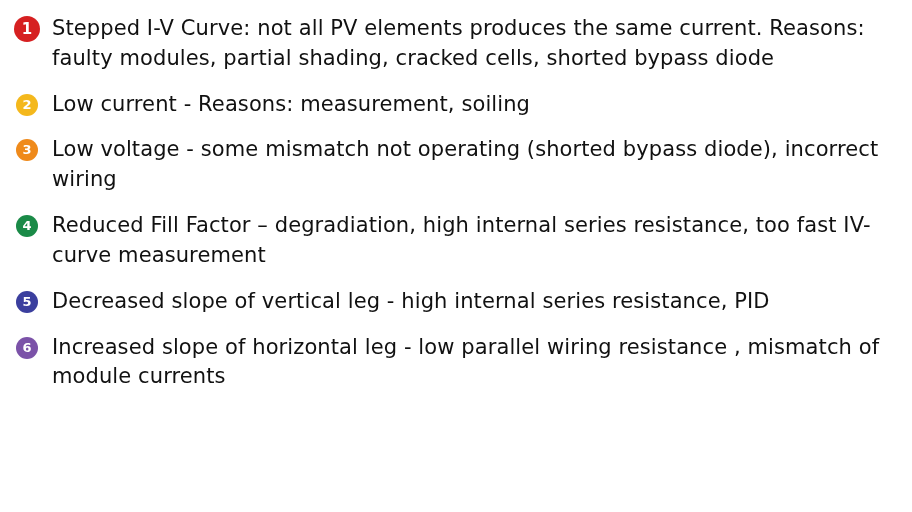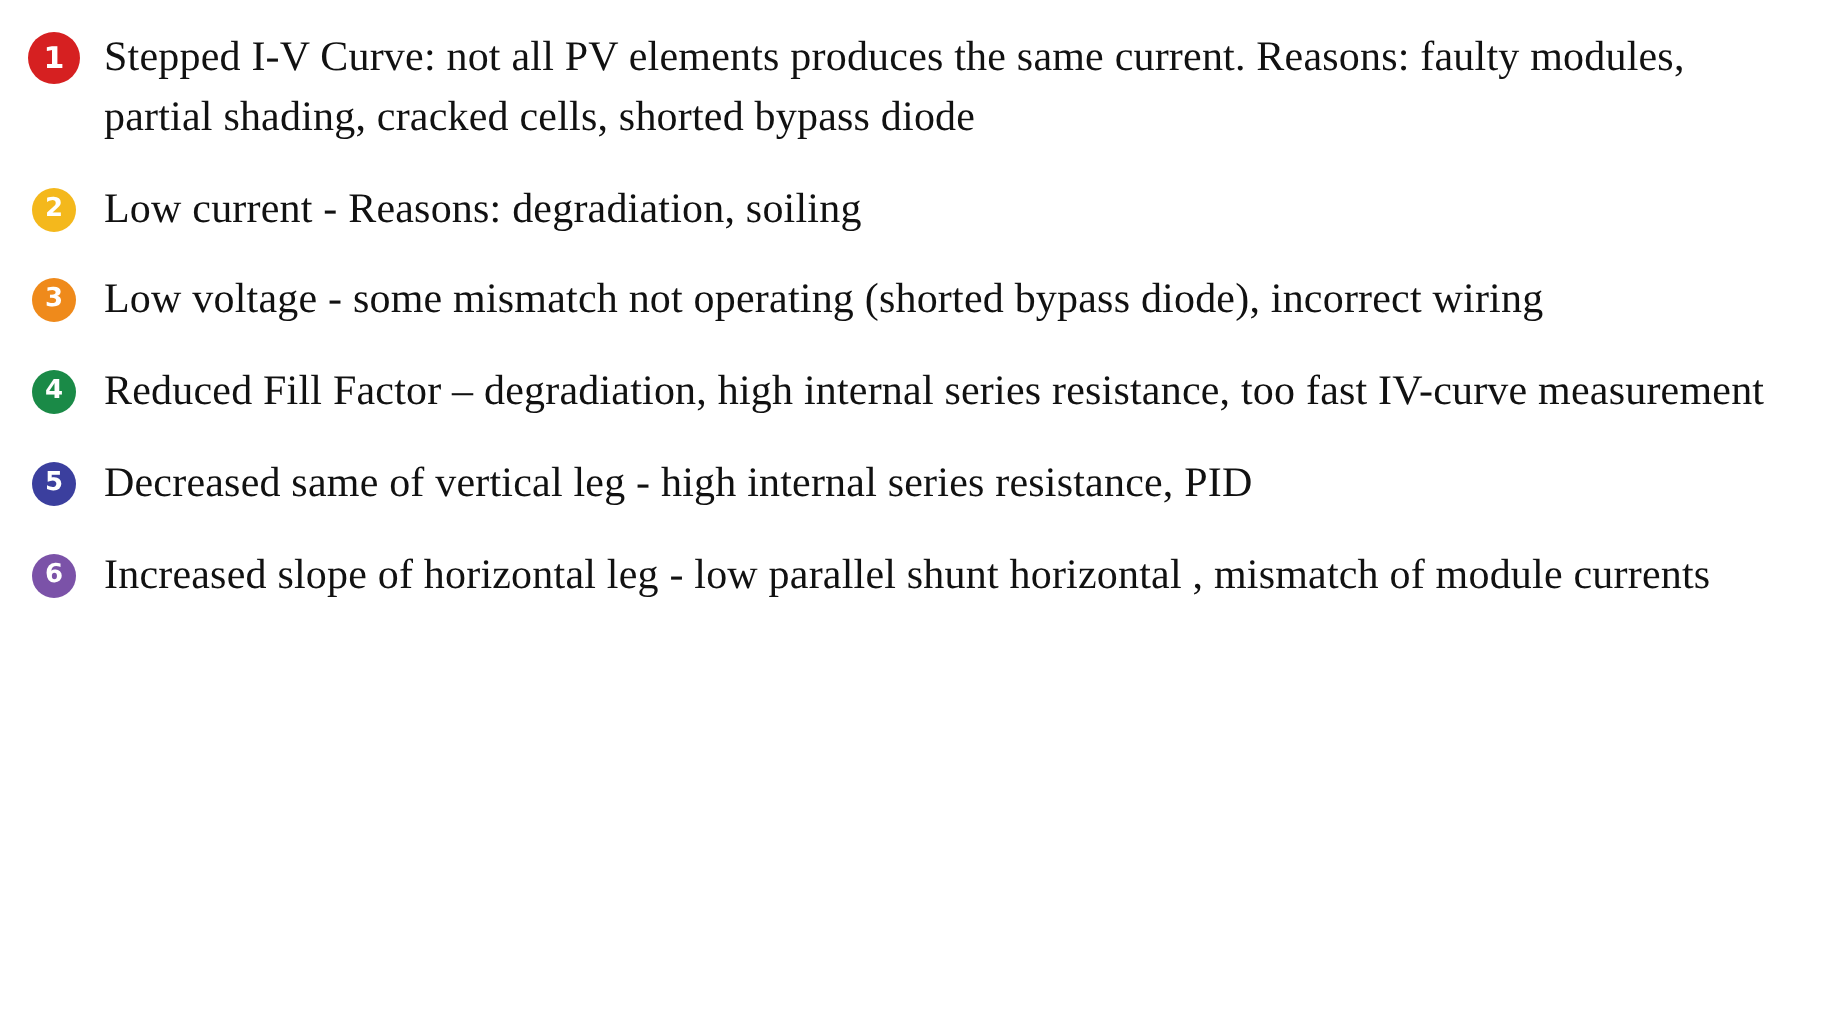--- a/index.html
+++ b/index.html
@@ -50,51 +50,50 @@
     margin-left: 2px;
     margin-right: 14px;
   }
   .text {
     flex: 1 1 auto;
     font-size: 21px;
     line-height: 1.42;
     letter-spacing: 0.1px;
     color: #111111;
     max-width: 845px;
-    font-family: Liberation Serif, serif;
   }
 </style>
 </head>
 <body>
 
 <div class="slide">
 
   <div class="item">
     <div class="bullet" style="background: rgb(214, 32, 33);">1</div>
     <div class="text">Stepped I-V Curve: not all PV elements produces the same current. Reasons: faulty modules, partial shading, cracked cells, shorted bypass diode</div>
   </div>
 
   <div class="item">
     <div class="bullet small" style="background: rgb(244, 184, 28);">2</div>
-    <div class="text">Low current - Reasons: degradiation, soiling</div>
+    <div class="text">Low current - Reasons: measurement, soiling</div>
   </div>
 
   <div class="item">
     <div class="bullet small" style="background: rgb(239, 138, 27);">3</div>
     <div class="text">Low voltage - some mismatch not operating (shorted bypass diode), incorrect wiring</div>
   </div>
 
   <div class="item">
     <div class="bullet small" style="background: rgb(26, 138, 71);">4</div>
     <div class="text">Reduced Fill Factor – degradiation, high internal series resistance, too fast IV-curve measurement</div>
   </div>
 
   <div class="item">
     <div class="bullet small" style="background: rgb(59, 63, 158);">5</div>
-    <div class="text">Decreased same of vertical leg - high internal series resistance, PID</div>
+    <div class="text">Decreased slope of vertical leg - high internal series resistance, PID</div>
   </div>
 
   <div class="item">
     <div class="bullet small" style="background: rgb(123, 82, 168);">6</div>
-    <div class="text">Increased slope of horizontal leg - low parallel shunt horizontal , mismatch of module currents</div>
+    <div class="text">Increased slope of horizontal leg - low parallel wiring resistance , mismatch of module currents</div>
   </div>
 
 </div>
 
 </body></html>

